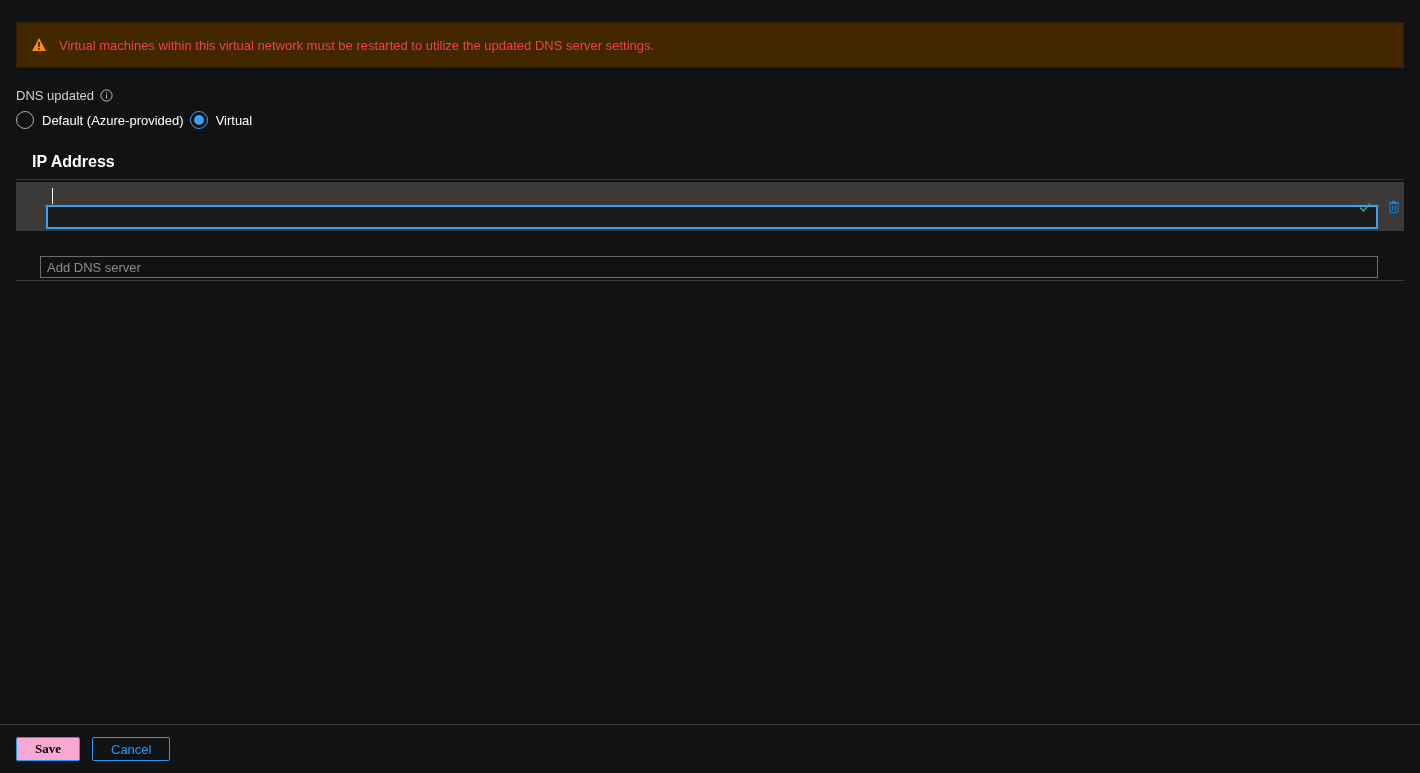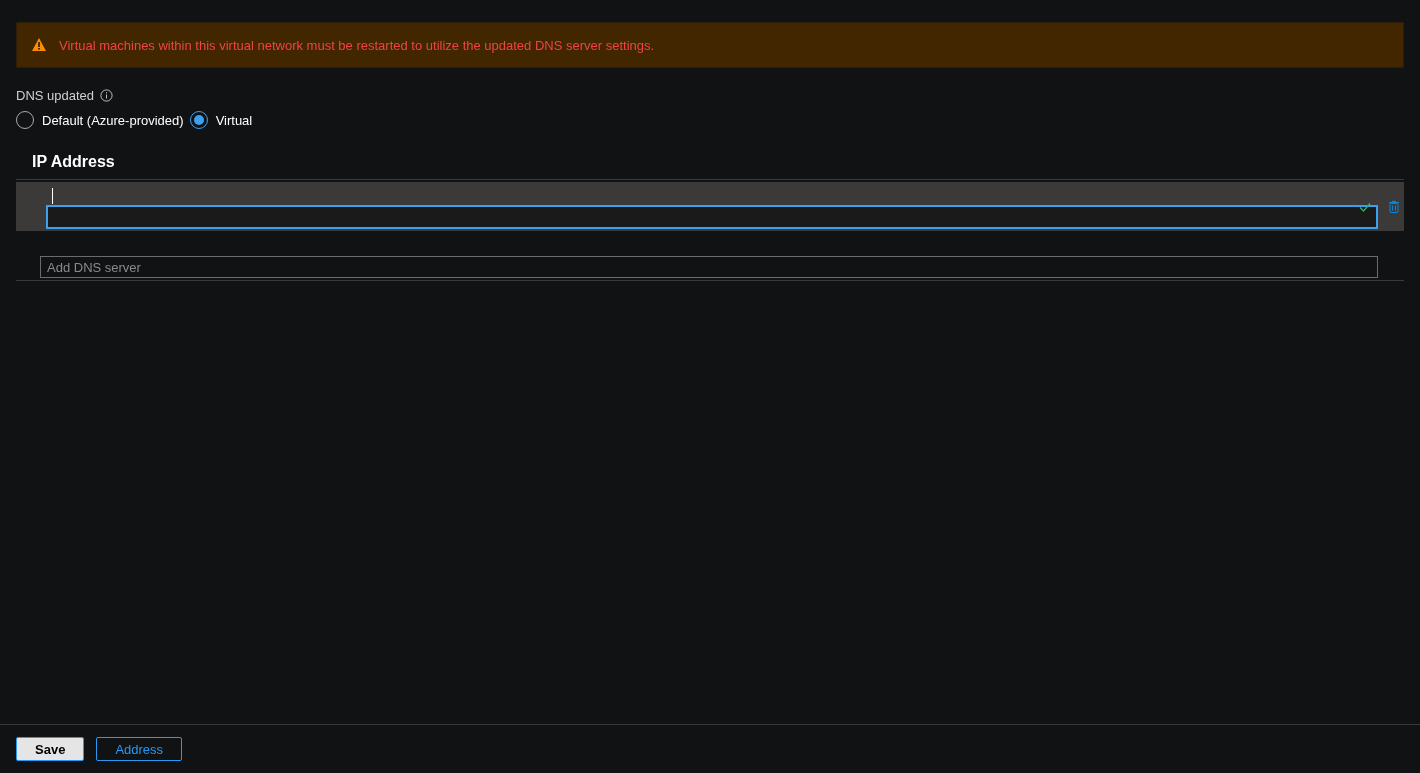--- a/index.html
+++ b/index.html
@@ -149,24 +149,25 @@
     font-size: 13px;
     height: 24px;
     padding: 0 18px;
     border-radius: 2px;
     cursor: pointer;
     display: inline-flex;
     align-items: center;
     justify-content: center;
   }
   .btn-primary {
-    background: #e5e5e5;
+    background: #f9a8d4;
     color: #000000;
     font-weight: 600;
     border: 1px solid #2899f5;
+    font-family: Liberation Serif, serif;
   }
   .btn-secondary {
     background: transparent;
     color: #2899f5;
     border: 1px solid #2899f5;
   }
   
   .caret {
     position: absolute;
     left: 6px;
@@ -248,15 +249,15 @@
         <input class="ip-input secondary" type="text" placeholder="Add DNS server" style="">
       </div>
     </div>
 
     <hr class="hr-bottom">
 
   </div>
 
   <div class="footer">
     <button class="btn btn-primary">Save</button>
-    <button class="btn btn-secondary">Address</button>
+    <button class="btn btn-secondary">Cancel</button>
   </div>
 </div>
 
 </body></html>

